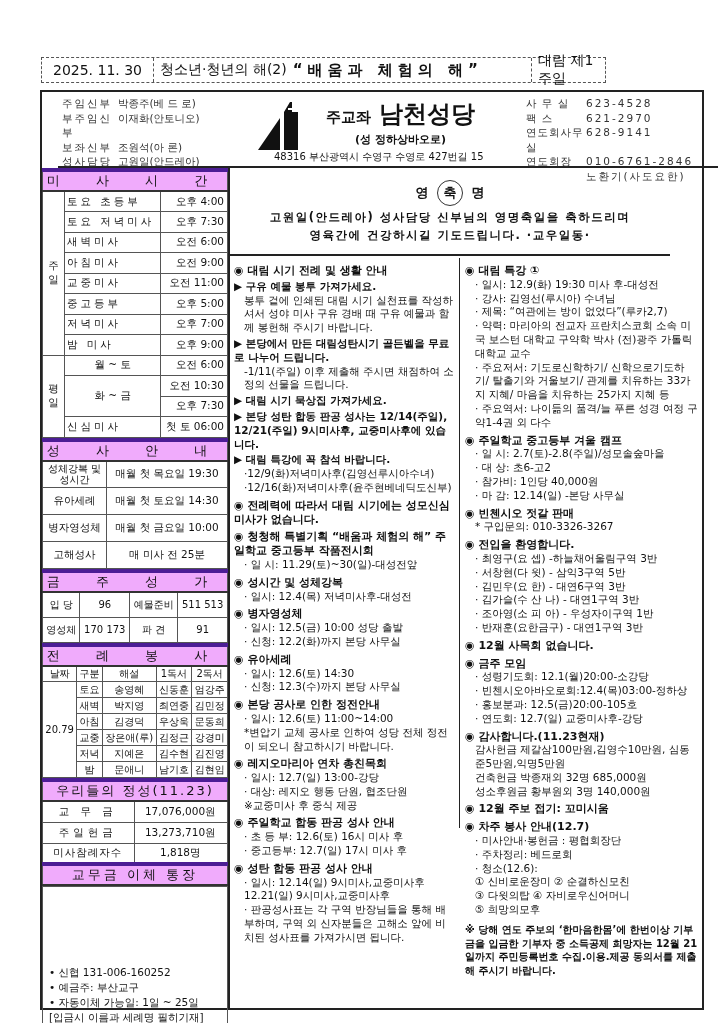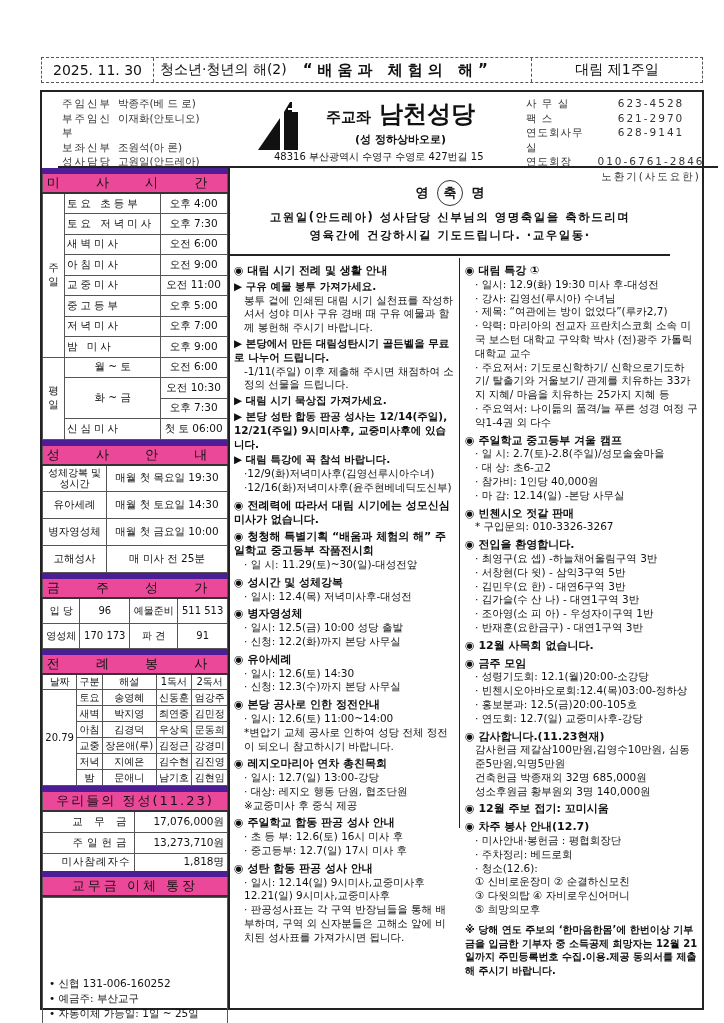--- a/index.html
+++ b/index.html
@@ -1,49 +1,49 @@
 <!DOCTYPE html>
 <html><head>
 <meta charset="utf-8">
 <style>
 *{box-sizing:border-box;margin:0;padding:0}
 body{width:724px;height:1023px;background:#fff;font-family:"DejaVu Sans","Liberation Sans",sans-serif;color:#111;position:relative;overflow:hidden}
-.topbar{position:absolute;left:41px;top:57px;width:662px;height:26px;border:1px dashed #555;display:flex;font-size:14px}
+.topbar{position:absolute;left:41px;top:57px;width:565px;height:26px;border:1px dashed #555;display:flex;font-size:14px}
 .topbar div{display:flex;align-items:center;padding:0 6px;border-right:1px dashed #555}
 .topbar div:last-child{border-right:none}
 .tb-date{width:112px;justify-content:center}
 .tb-theme{width:378px}
-.tb-theme b{font-size:15px;letter-spacing:5px;margin-left:16px}
+.tb-theme b{font-size:15px;letter-spacing:5px;margin-left:6px}
 .tb-season{flex:1;justify-content:center}
 .frame{position:absolute;left:40px;top:90px;width:664px;height:920px;border:2px solid #222}
 .hdr{position:absolute;left:16px;top:0;width:660px;height:76px;border-bottom:2px solid #222}
 .staff{position:absolute;left:4px;top:4px;font-size:10.5px;line-height:14.5px;color:#333}
 .staff .r{display:flex}
 .staff .k{width:56px;letter-spacing:2px}
 .logo{position:absolute;left:200px;top:6px;width:60px;height:52px}
 .church{position:absolute;left:268px;top:6px;font-size:15px;font-weight:bold}
 .church .big{font-size:24px;margin-left:8px}
 .church .sub{display:block;font-size:11px;text-align:center;margin-top:2px}
 .addr{position:absolute;left:216px;top:58px;font-size:10px}
 .contact{position:absolute;left:468px;top:4px;font-size:10.5px;line-height:14.5px;color:#333}
 .contact .r{display:flex}
 .contact .k{width:60px;letter-spacing:1px;text-align:justify}
-.contact .v{width:130px;text-align:center;letter-spacing:2px}
+.contact .v{width:130px;text-align:left;letter-spacing:2px}
 .left{position:absolute;left:0;top:76px;width:188px;height:842px;border-right:2px solid #222}
 table{border-collapse:collapse;width:100%;font-size:10.5px}
 td,th{border:1px solid #555;text-align:center;padding:0 2px;font-weight:normal}
-.sec{background:#ec4899;font-size:13px;letter-spacing:16px;height:19px;border-top:6px solid #4c1d95;border-bottom:2px solid #333}
+.sec{background:#f0abfc;font-size:13px;letter-spacing:16px;height:19px;border-top:4px solid #4c1d95;border-bottom:2px solid #333}
 .mass td{height:20.5px}
-.mass td.t{padding-right:3px}
+.mass td.t{text-align:right;padding-right:3px}
 .mass td.n{text-align:justify;letter-spacing:3px}
 .small td{height:27px}
 .gift td{height:25px;font-size:10px}
 .lit td{font-size:10px;height:16px}
-.offer td{height:21px;text-align:right;padding-right:3px}
-.offer td.k{text-align:right;letter-spacing:4px}
+.offer td{height:21px;text-align:center;padding-right:3px}
+.offer td.k{text-align:center;letter-spacing:4px}
 .acct{height:195px;font-size:10.5px;padding:78px 6px 0 6px;line-height:15px;border:1px solid #555}
 .right{position:absolute;left:188px;top:76px;width:440px;height:842px}
 .congrats{height:88px;border-bottom:2px solid #222;text-align:center;padding-top:12px}
 .congrats .t{font-size:13px;font-weight:bold;letter-spacing:4px}
 .congrats .t span{display:inline-block;width:26px;height:26px;border:1px solid #333;border-radius:50%;line-height:24px;letter-spacing:0}
 .congrats p{font-size:11.5px;font-weight:bold;letter-spacing:1.5px;margin-top:3px}
 .col{position:absolute;top:90px;font-size:10.5px;line-height:13.8px}
 .c1{left:0;width:230px;padding:2px 4px;border-right:1px solid #222;height:570px}
 .c2{left:231px;width:241px;padding:2px 4px}
 .h{font-weight:bold;font-size:11px;margin-top:4px}

